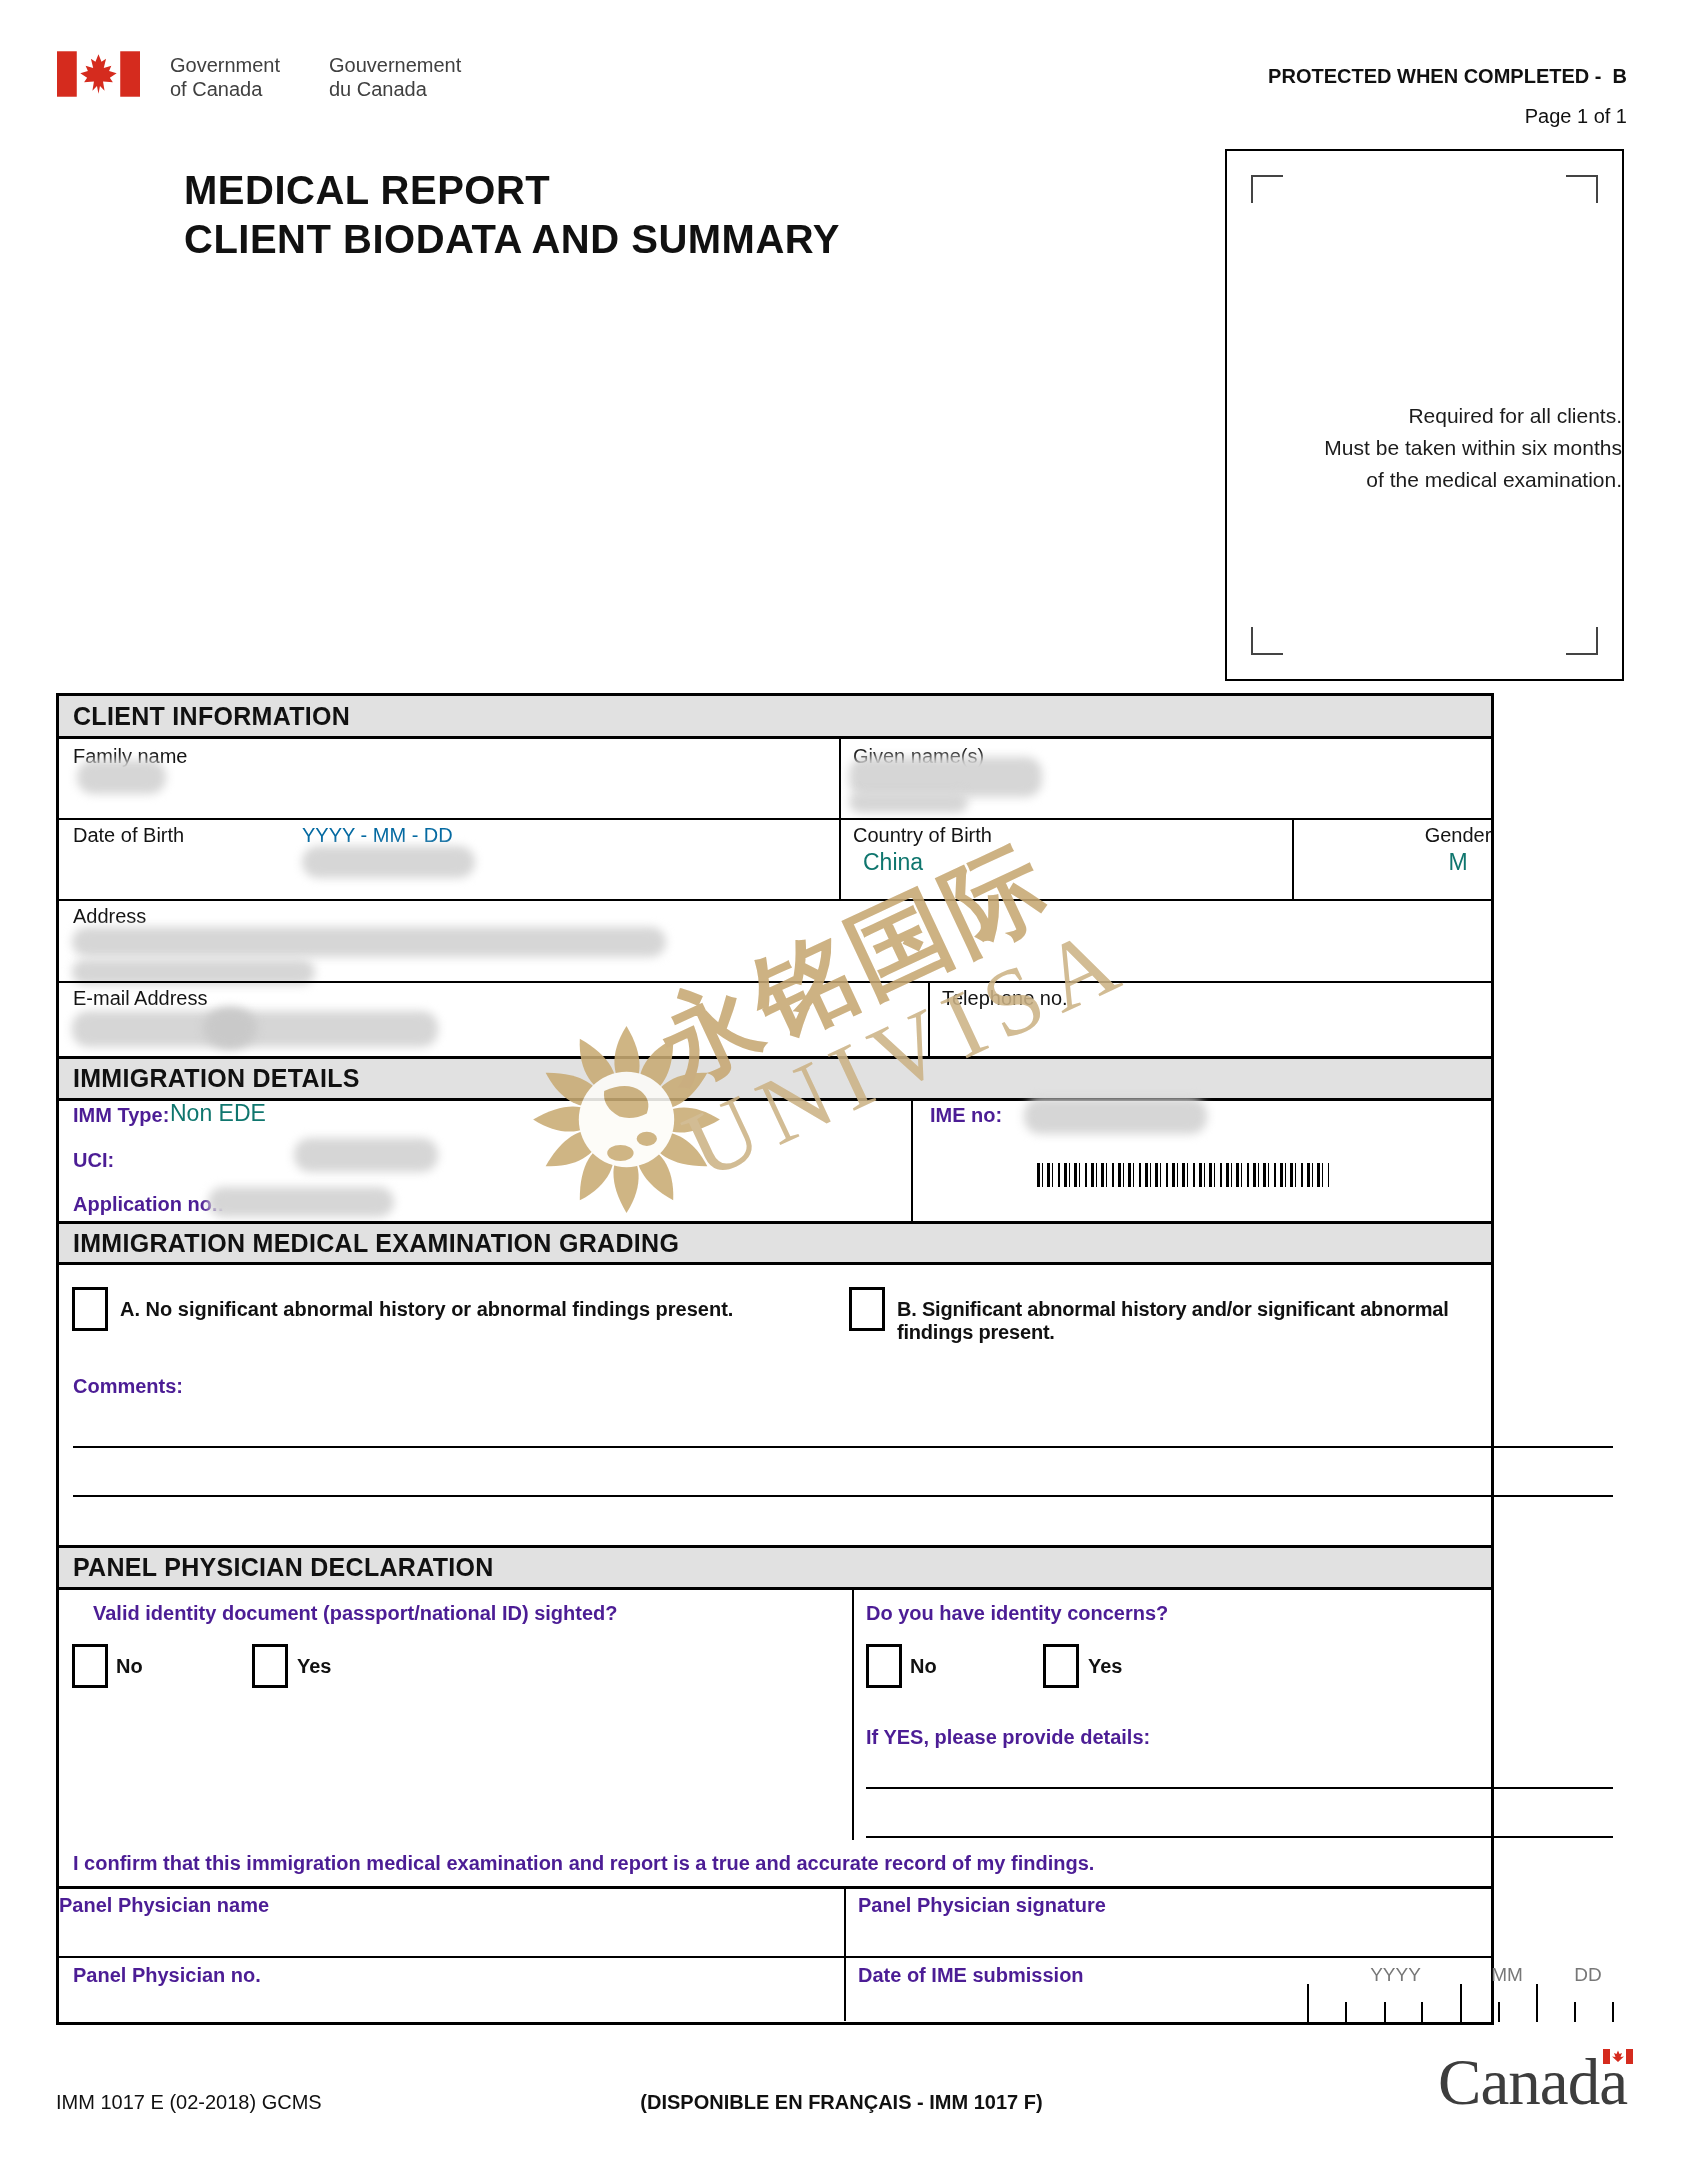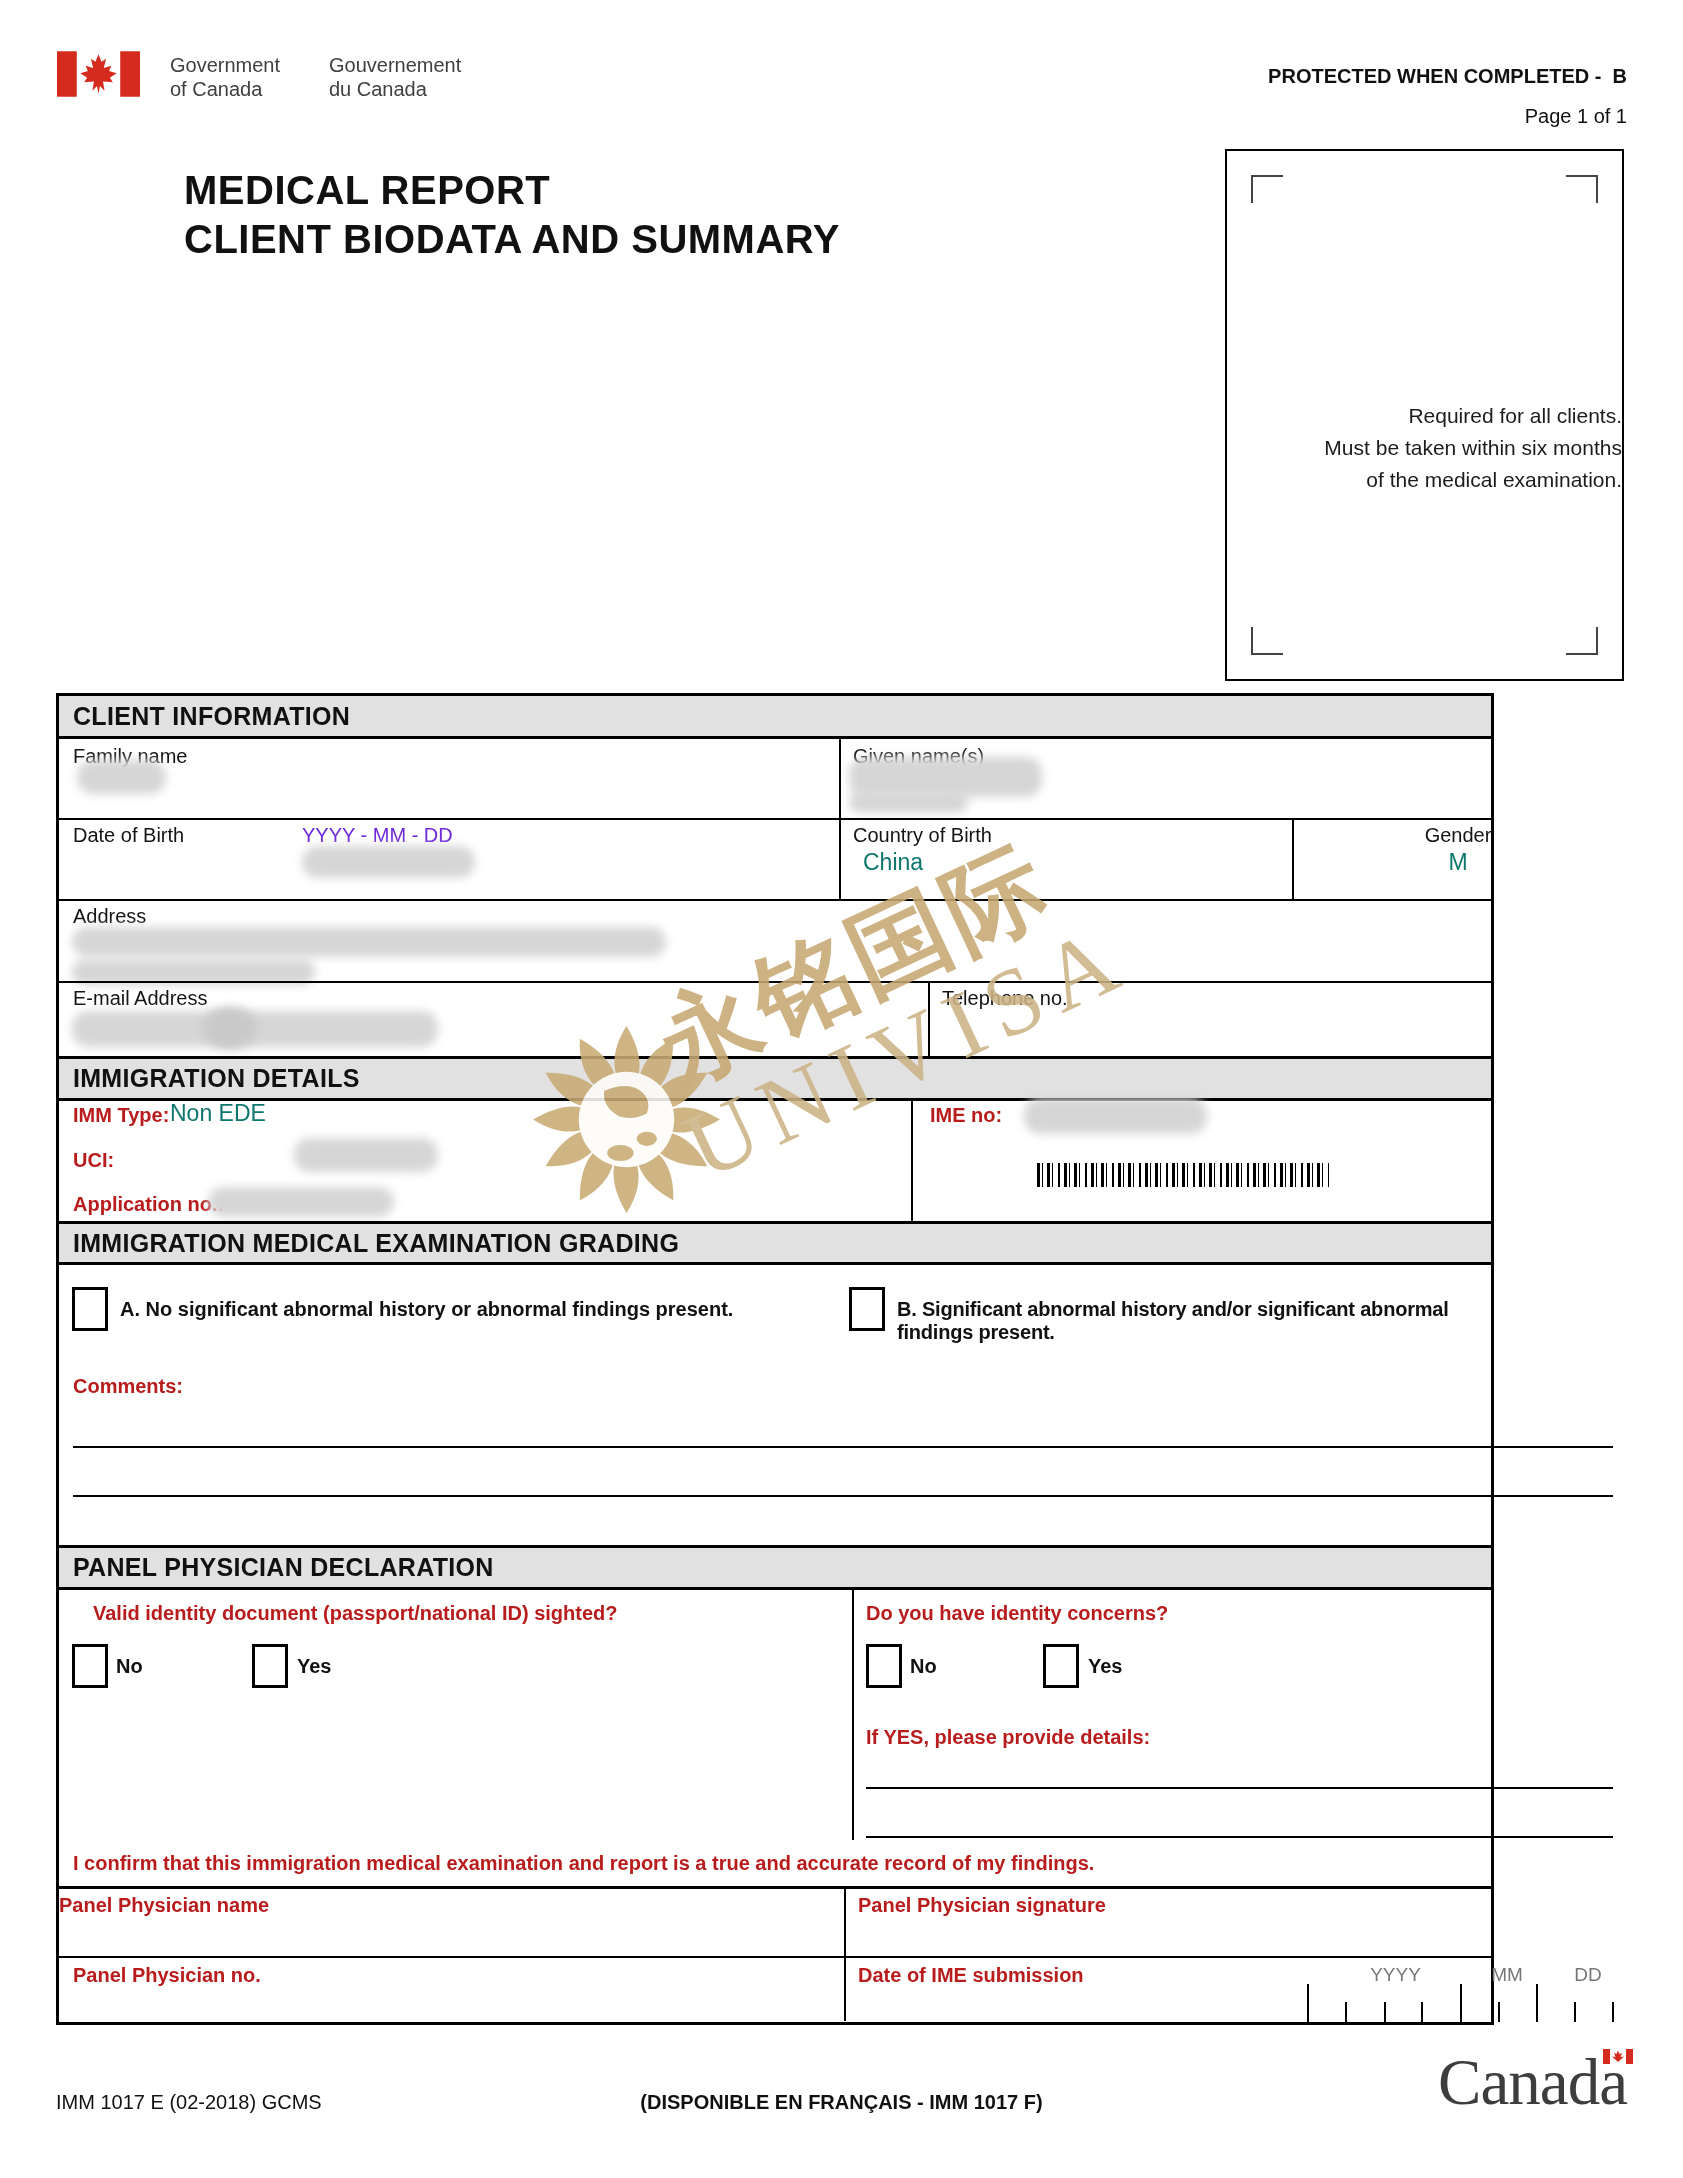--- a/index.html
+++ b/index.html
@@ -24,23 +24,23 @@
   .mark.br{right:24px;bottom:24px;border-right:2px solid #444;border-bottom:2px solid #444;}
   
   .form{position:absolute;left:56px;top:693px;width:1438px;height:1332px;
         border:3px solid #000;box-sizing:border-box;}
   .band{position:absolute;left:0;right:0;background:#e1e1e1;display:flex;align-items:center;
         padding-left:14px;font-weight:bold;font-size:25px;letter-spacing:0.3px;}
   .hline{position:absolute;left:0;right:0;height:2px;background:#000;}
   .hline.thick{height:3px;}
   .vline{position:absolute;width:2px;background:#000;}
   .lbl{position:absolute;font-size:20px;color:#141414;}
-  .lblb{position:absolute;font-size:20px;font-weight:bold;color:#b91c1c;}
+  .lblb{position:absolute;font-size:20px;font-weight:bold;color:#4c1d95;}
   .val{position:absolute;font-size:23px;color:#0f766e;}
-  .hint{position:absolute;font-size:20px;color:#6d28d9;}
+  .hint{position:absolute;font-size:20px;color:#0369a1;}
   .redact{position:absolute;background:#d6d6d6;border-radius:16px;filter:blur(5px);}
   .redact.dark{background:#c9c9c9;}
   .cbox{position:absolute;width:36px;height:44px;border:3px solid #000;background:#fff;box-sizing:border-box;}
   .cblbl{position:absolute;font-size:20px;font-weight:bold;}
   .rline{position:absolute;height:2px;background:#000;}
   .tick{position:absolute;width:2px;background:#000;bottom:0;}
   .tick.tall{height:38px;}
   .tick.short{height:20px;}
   .datehint{position:absolute;font-size:19px;color:#777;}
   .barcode{position:absolute;height:24px;background:repeating-linear-gradient(90deg,

